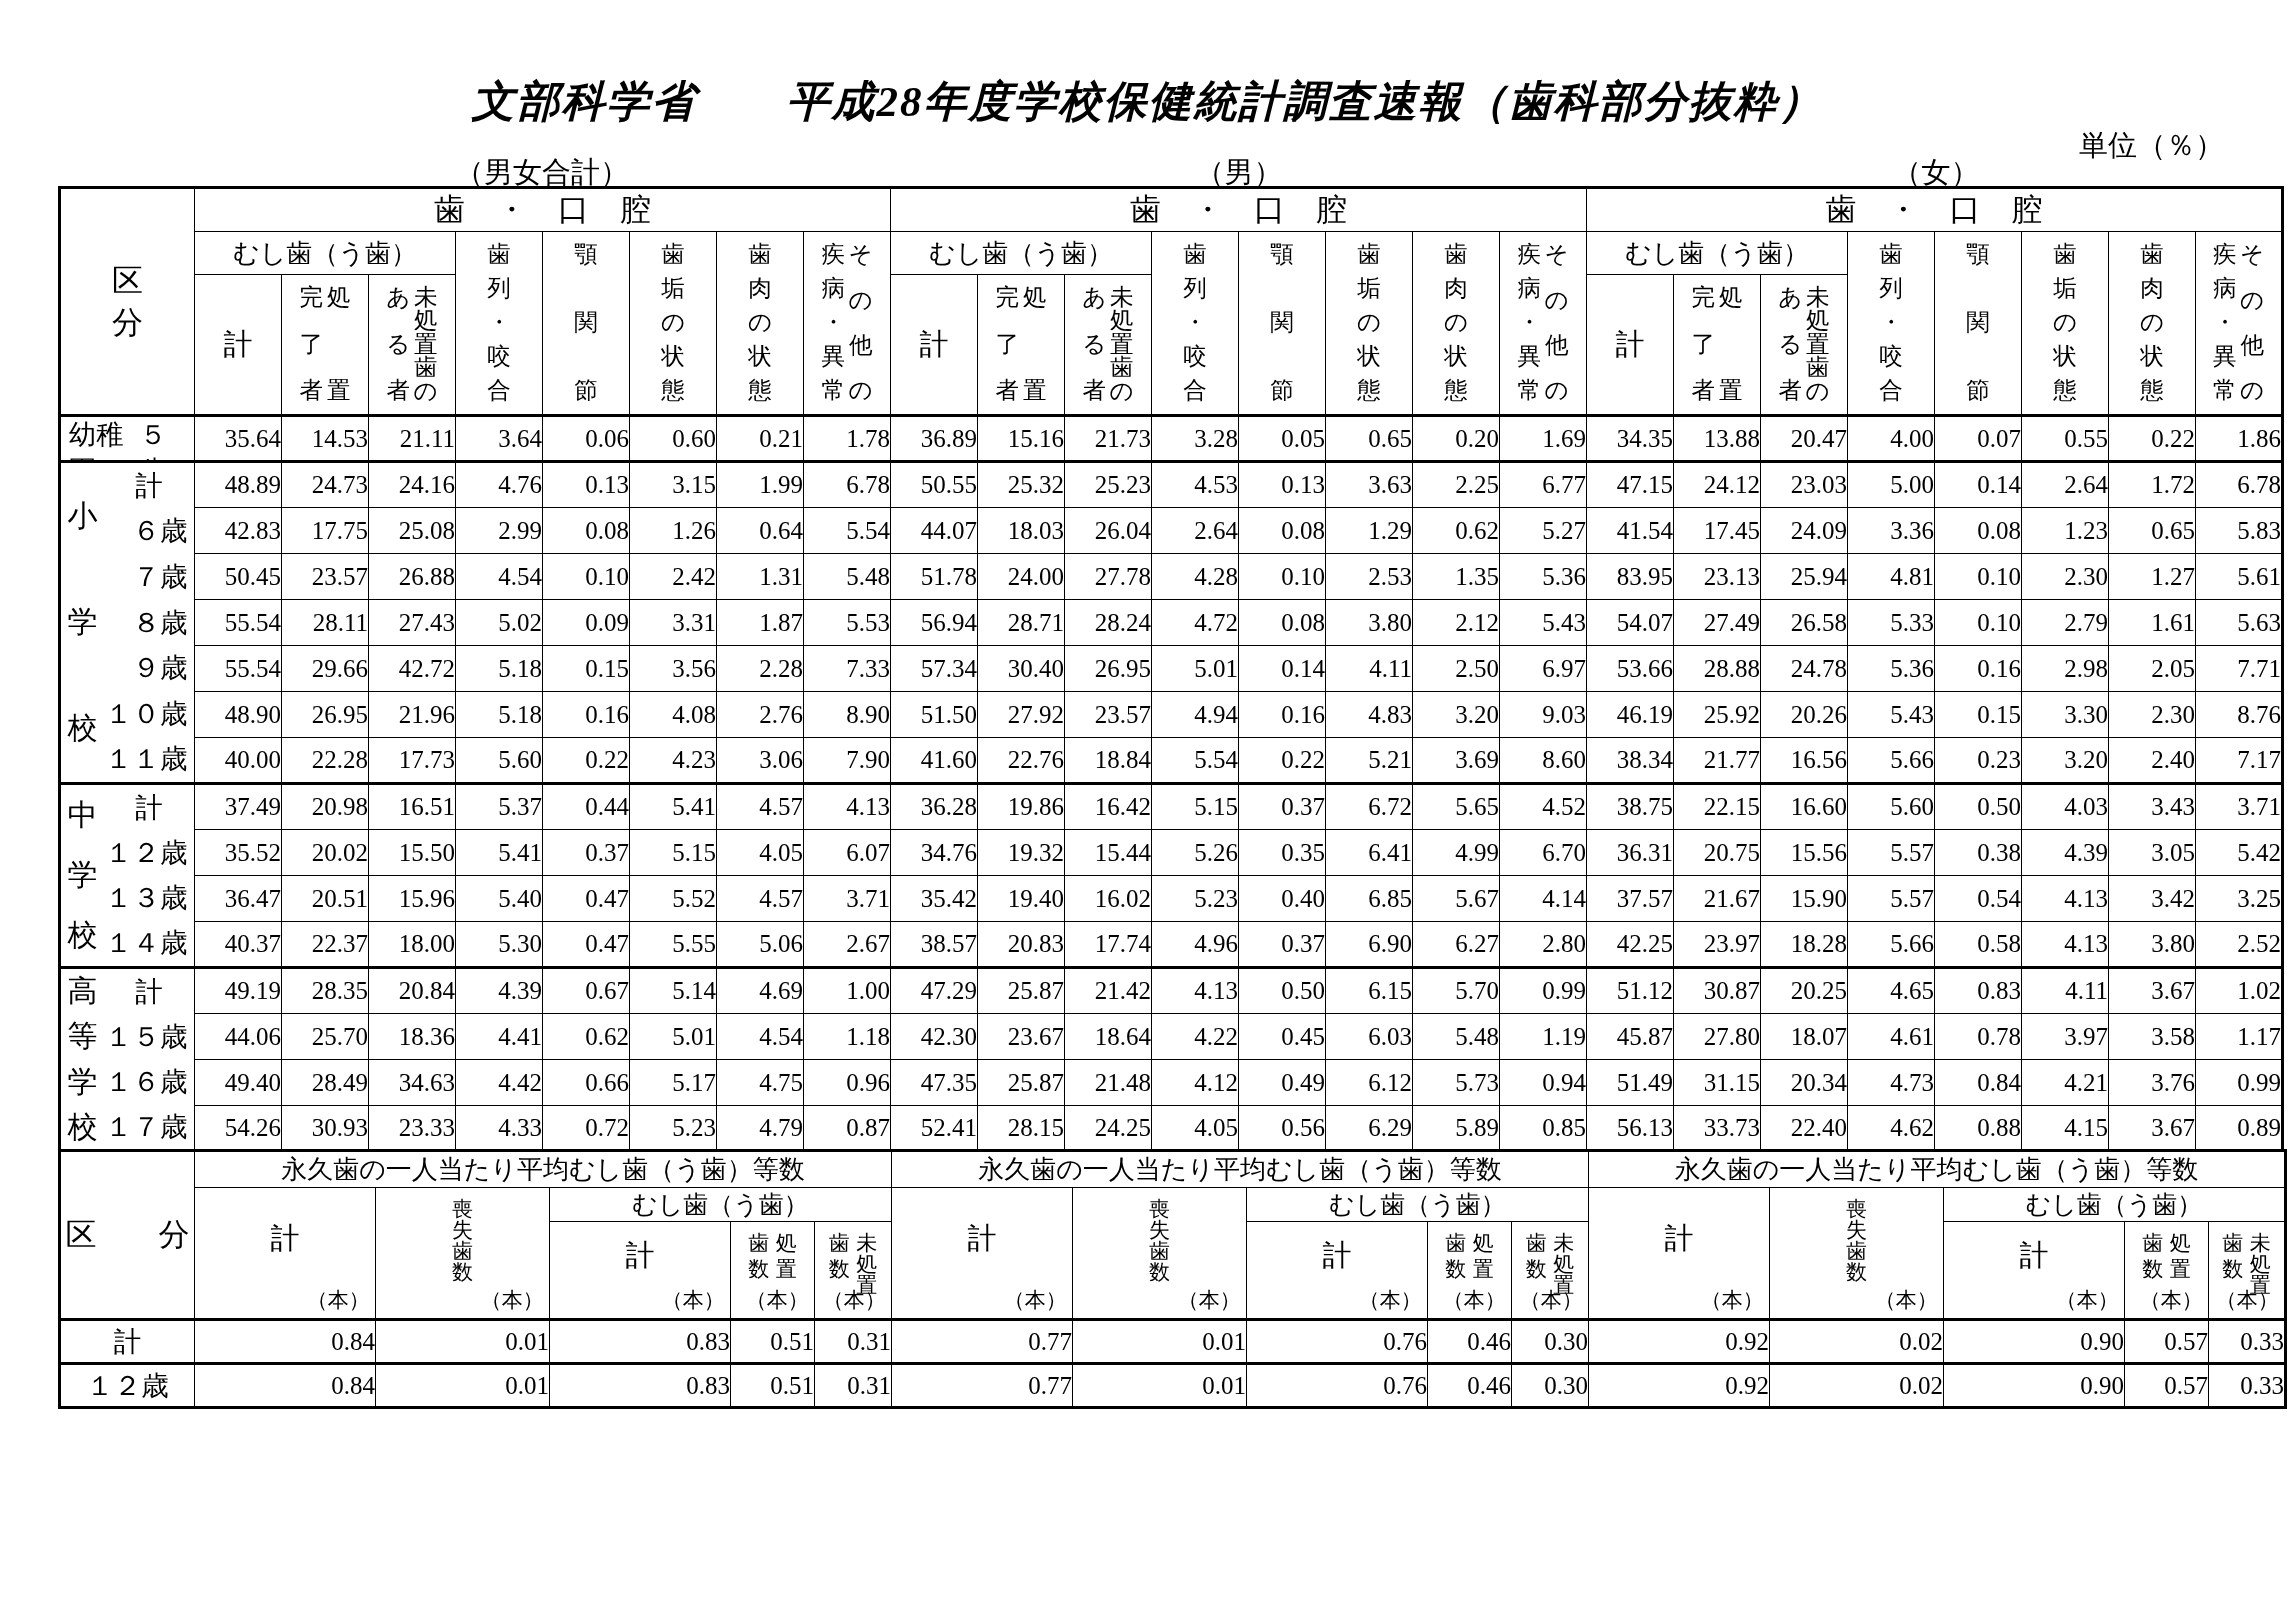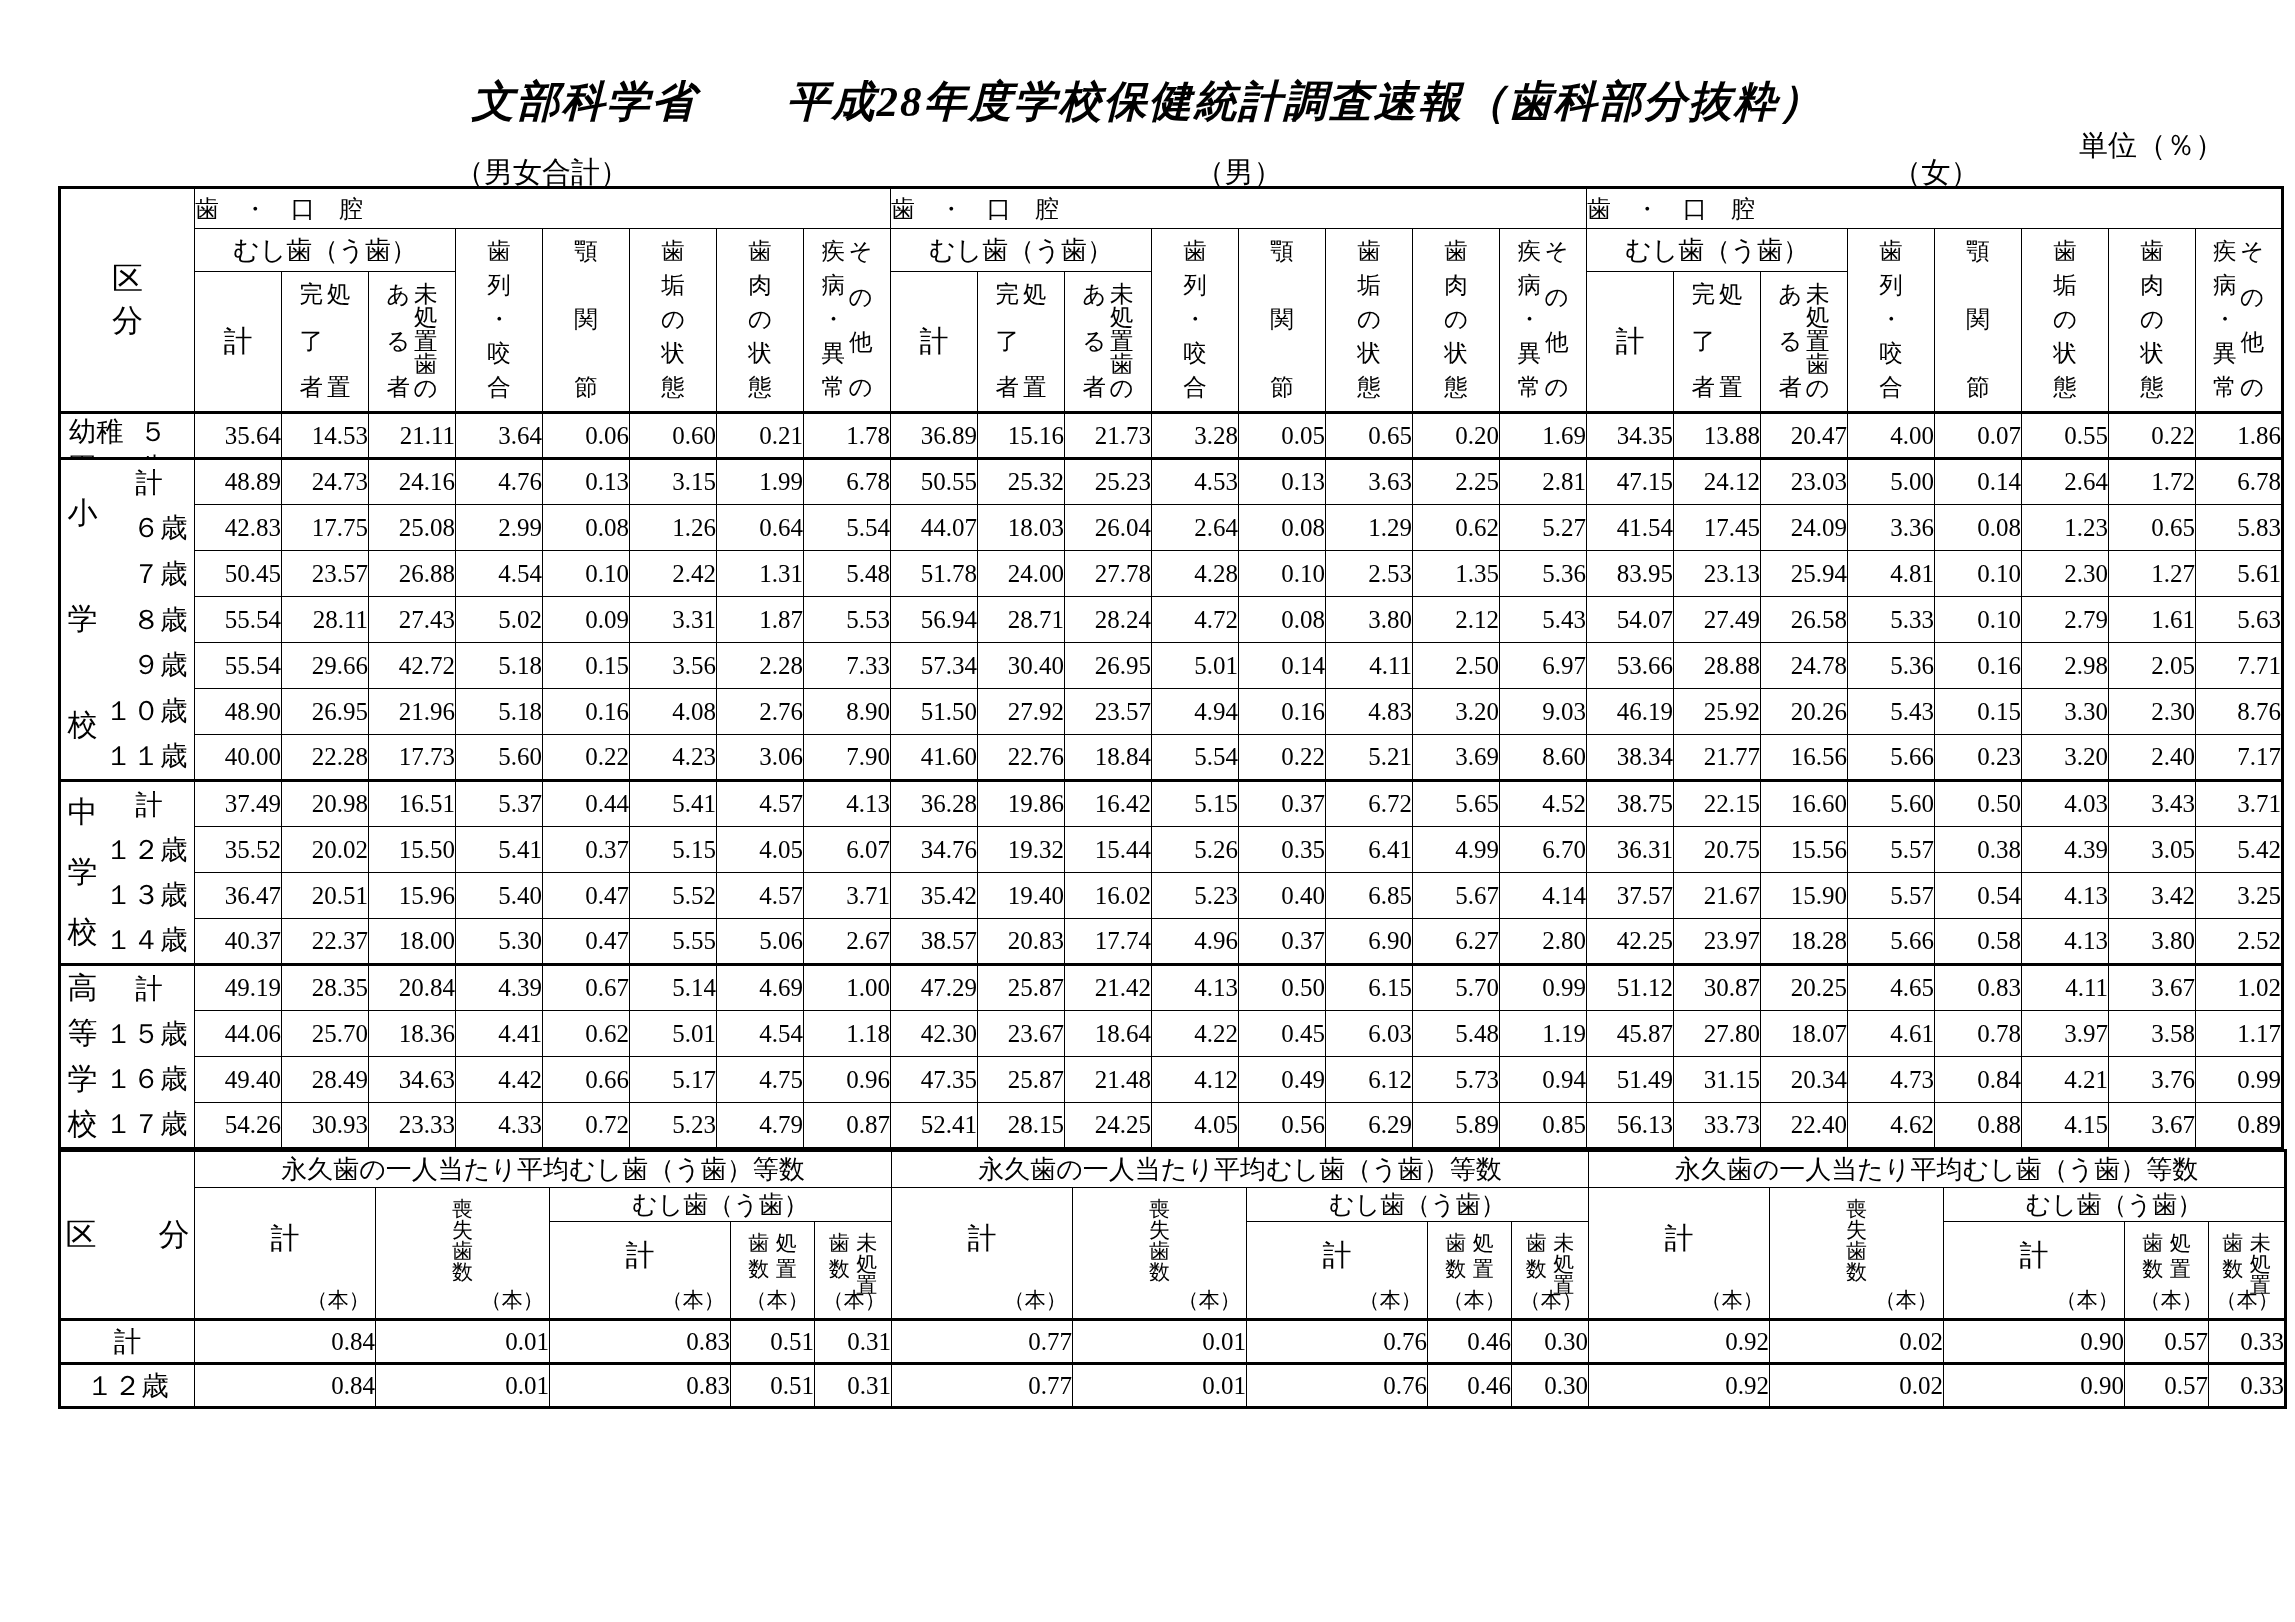--- a/index.html
+++ b/index.html
@@ -17,21 +17,21 @@
   table.stats{border-collapse:collapse;table-layout:fixed;border:3.9px solid #000;background:#fff;}
   table.stats td{border:1.3px solid #000;padding:0;vertical-align:middle;overflow:hidden;}
   td.secStart{border-left:3.3px solid #000;}
   tr.gtop td{border-top:3.3px solid #000;}
 
   tr.hrow1{height:41px;} tr.hrow2{height:43px;} tr.hrow3{height:141px;}
   tr.data{height:46px;} 
   tr.brow1{height:33px;} tr.brow2{height:33px;} tr.brow3{height:98px;} tr.bdata{height:44px;}
 
   td.corner{text-align:center;font-size:31px;border-right:2px solid #000;}
-  td.gh{text-align:left;font-size:24px;border-bottom:2.6px solid #000;}
+  td.gh{text-align:center;font-size:31px;border-bottom:2.6px solid #000;}
   td.mh{text-align:center;font-size:26px;border-bottom:2px solid #000;}
   td.band{text-align:center;font-size:26px;border-bottom:2.6px solid #000;}
   td.mh2{text-align:center;font-size:25px;border-bottom:2px solid #000;}
 
   td.vhead{position:relative;}
   .vwrap{position:absolute;inset:0;display:flex;flex-direction:row;justify-content:center;
          align-items:stretch;gap:1.3px;padding:10.5px 1.3px;}
   .vwrap.center{align-items:center;justify-content:center;}
   .vcol{display:flex;flex-direction:column;justify-content:space-between;align-items:center;}
   .vcol div{font-size:23.5px;line-height:1;width:26px;height:25px;display:flex;
@@ -447,21 +447,21 @@
             <td class="num">3.15</td>
             <td class="num">1.99</td>
             <td class="num">6.78</td>
             <td class="num secStart">50.55</td>
             <td class="num">25.32</td>
             <td class="num">25.23</td>
             <td class="num">4.53</td>
             <td class="num">0.13</td>
             <td class="num">3.63</td>
             <td class="num">2.25</td>
-            <td class="num">2.81</td>
+            <td class="num">6.77</td>
             <td class="num secStart">47.15</td>
             <td class="num">24.12</td>
             <td class="num">23.03</td>
             <td class="num">5.00</td>
             <td class="num">0.14</td>
             <td class="num">2.64</td>
             <td class="num">1.72</td>
             <td class="num">6.78</td>
           </tr>
           <tr class="data">

